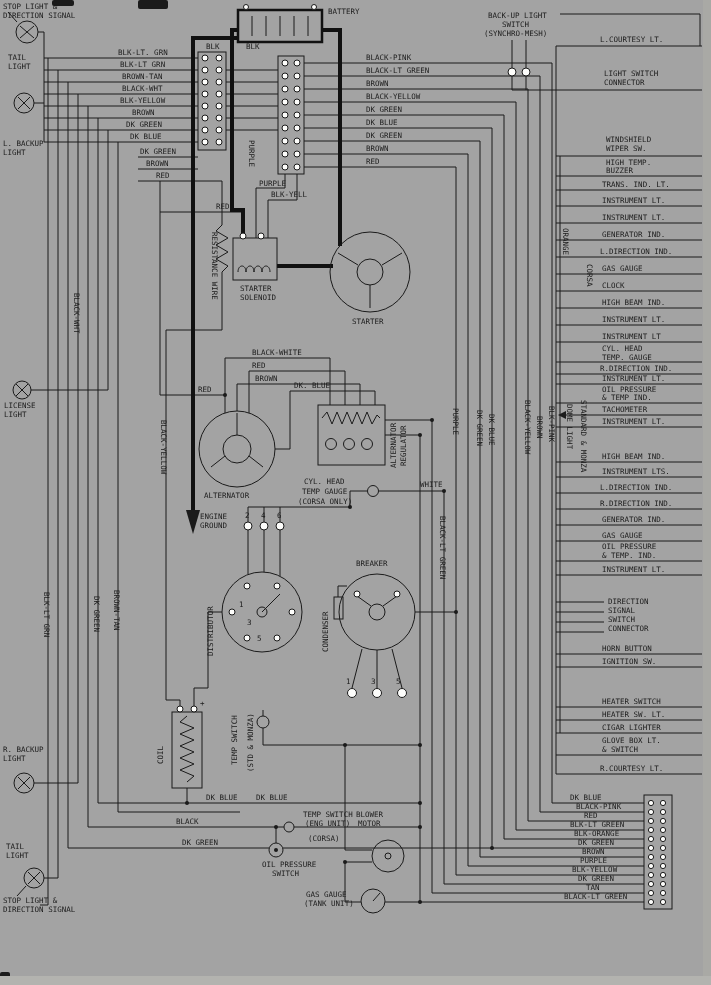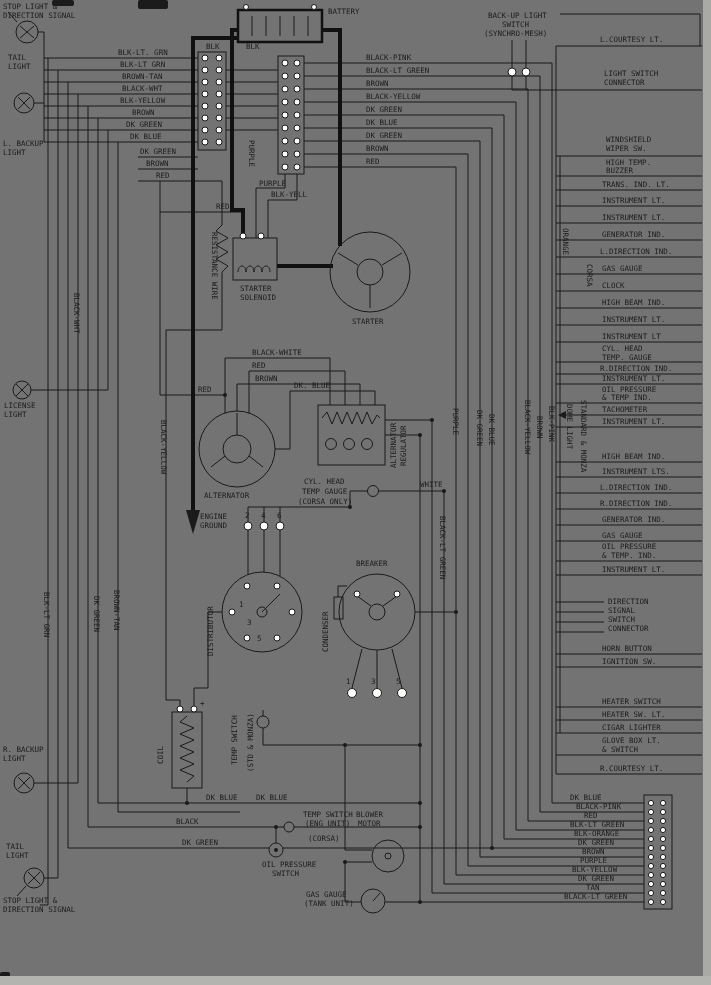--- a/index.html
+++ b/index.html
@@ -1,16 +1,16 @@
 <!DOCTYPE html>
 <html><head>
 <meta charset="utf-8">
 <style>
   html,body{margin:0;padding:0;background:#8f8f8c;}
-  .page{position:relative;width:711px;height:985px;background:#737373;overflow:hidden;
+  .page{position:relative;width:711px;height:985px;background:#a3a3a3;overflow:hidden;
         font-family:"DejaVu Sans Mono",monospace;}
   .edge-right{position:absolute;right:0;top:0;width:8px;height:985px;background:#a9a9a5;}
   .edge-bottom{position:absolute;left:0;bottom:0;width:711px;height:9px;background:#b3b3af;}
   .smudge{position:absolute;background:#1b1b1b;border-radius:2px;}
   svg{position:absolute;left:0;top:0;}
   svg text{font-family:"DejaVu Sans Mono",monospace;font-size:7.5px;fill:#1b1b1b;}
   .w{stroke:#1b1b1b;stroke-width:1;fill:none;}
   .hv{stroke:#111;stroke-width:4;fill:none;}
   .hv2{stroke:#111;stroke-width:2.5;fill:none;}
   .pin{stroke:#1b1b1b;stroke-width:1;fill:#fdfdfb;}

